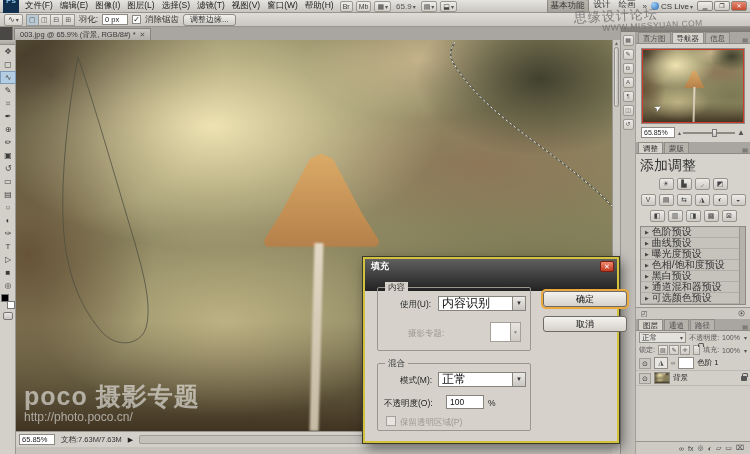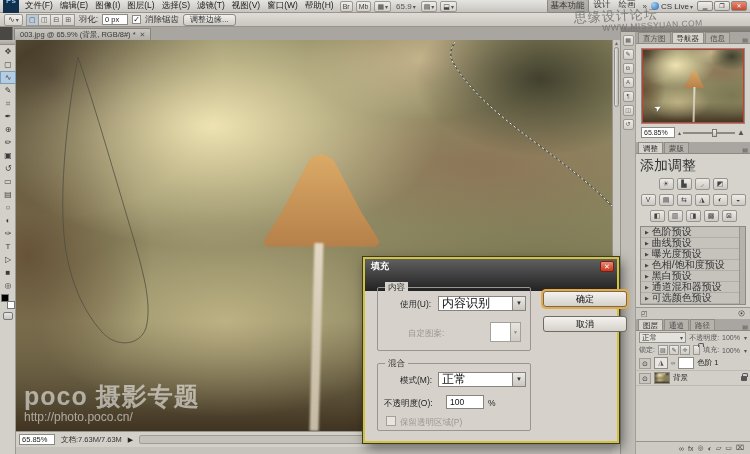--- a/index.html
+++ b/index.html
@@ -498,21 +498,21 @@
       <span>填充</span>
       <span class="fd-close">✕</span>
     </div>
     <div class="fd-group" style="left:12px; top:28px; width:154px; height:64px;">
       <span class="fd-legend">内容</span>
       <span class="fd-label" style="position:absolute; left:22px; top:11px;">使用(U):</span>
       <div class="fd-select" style="left:60px; top:8px; width:88px;">
         <span class="val">内容识别</span>
         <span class="arrowbtn">▼</span>
       </div>
-      <span class="fd-label disabled" style="position:absolute; left:30px; top:40px;">自定图案:</span>
+      <span class="fd-label disabled" style="position:absolute; left:30px; top:40px;">摄影专题:</span>
       <div class="fd-pattern" style="left:112px; top:34px;">
         <span class="pat"></span>
         <span class="parrow">▼</span>
       </div>
     </div>
     <span class="fd-btn primary" style="left:178px; top:32px;">确定</span>
     <span class="fd-btn" style="left:178px; top:57px;">取消</span>
     <div class="fd-group" style="left:12px; top:104px; width:154px; height:68px;">
       <span class="fd-legend">混合</span>
       <span class="fd-label" style="position:absolute; left:22px; top:11px;">模式(M):</span>

